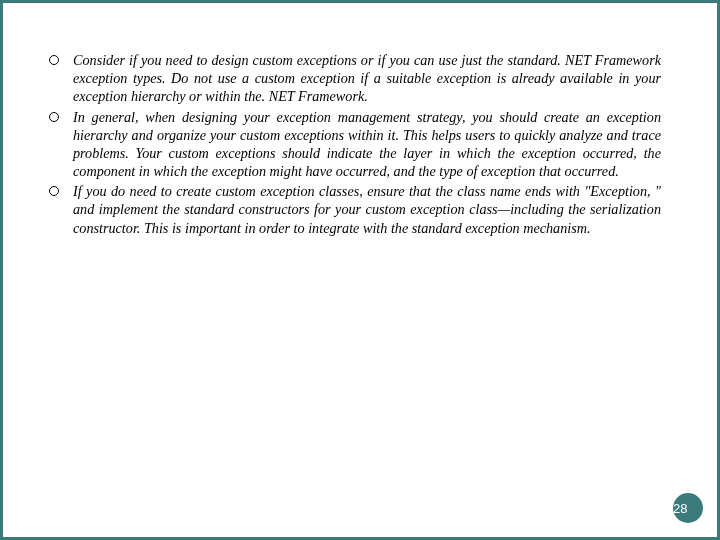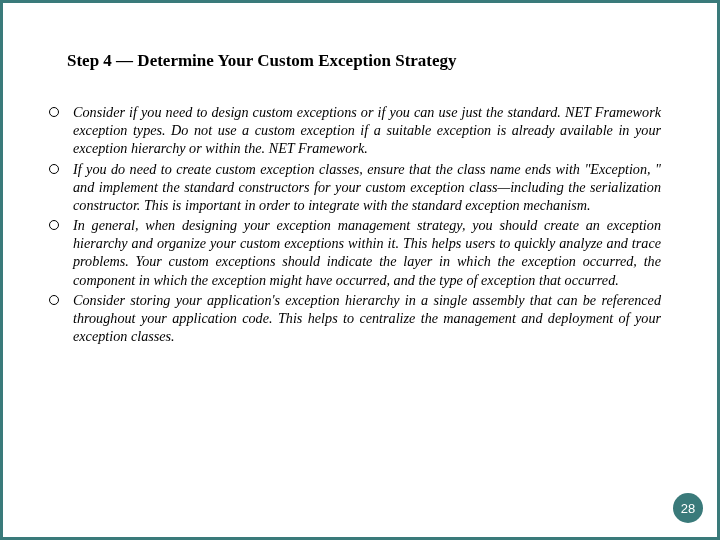--- a/index.html
+++ b/index.html
@@ -51,31 +51,29 @@
     bottom: 14px;
     width: 30px;
     height: 30px;
     background: #3a7a7a;
     border-radius: 50%;
     color: #fff;
     font-family: Arial, sans-serif;
     font-size: 13px;
     display: flex;
     align-items: center;
-    justify-content: center;
+    justify-content: flex-start;
   }
 </style>
 </head>
 <body>
 
 <div class="slide">
-  <h1 class="title">Step 4 — Determine Your Custom Exception Strategy</h1>
   <ul class="content">
     <li>Consider if you need to design custom exceptions or if you can use just the standard. NET Framework exception types. Do not use a custom exception if a suitable exception is already available in your exception hierarchy or within the. NET Framework.</li>
+    <li>In general, when designing your exception management strategy, you should create an exception hierarchy and organize your custom exceptions within it. This helps users to quickly analyze and trace problems. Your custom exceptions should indicate the layer in which the exception occurred, the component in which the exception might have occurred, and the type of exception that occurred.</li>
     <li>If you do need to create custom exception classes, ensure that the class name ends with "Exception, " and implement the standard constructors for your custom exception class—including the serialization constructor. This is important in order to integrate with the standard exception mechanism.</li>
-    <li>In general, when designing your exception management strategy, you should create an exception hierarchy and organize your custom exceptions within it. This helps users to quickly analyze and trace problems. Your custom exceptions should indicate the layer in which the exception occurred, the component in which the exception might have occurred, and the type of exception that occurred.</li>
-    <li>Consider storing your application's exception hierarchy in a single assembly that can be referenced throughout your application code. This helps to centralize the management and deployment of your exception classes.</li>
   </ul>
 </div>
 
 <div class="pagenum">
   <span>28</span>
 </div>
 
 </body></html>

